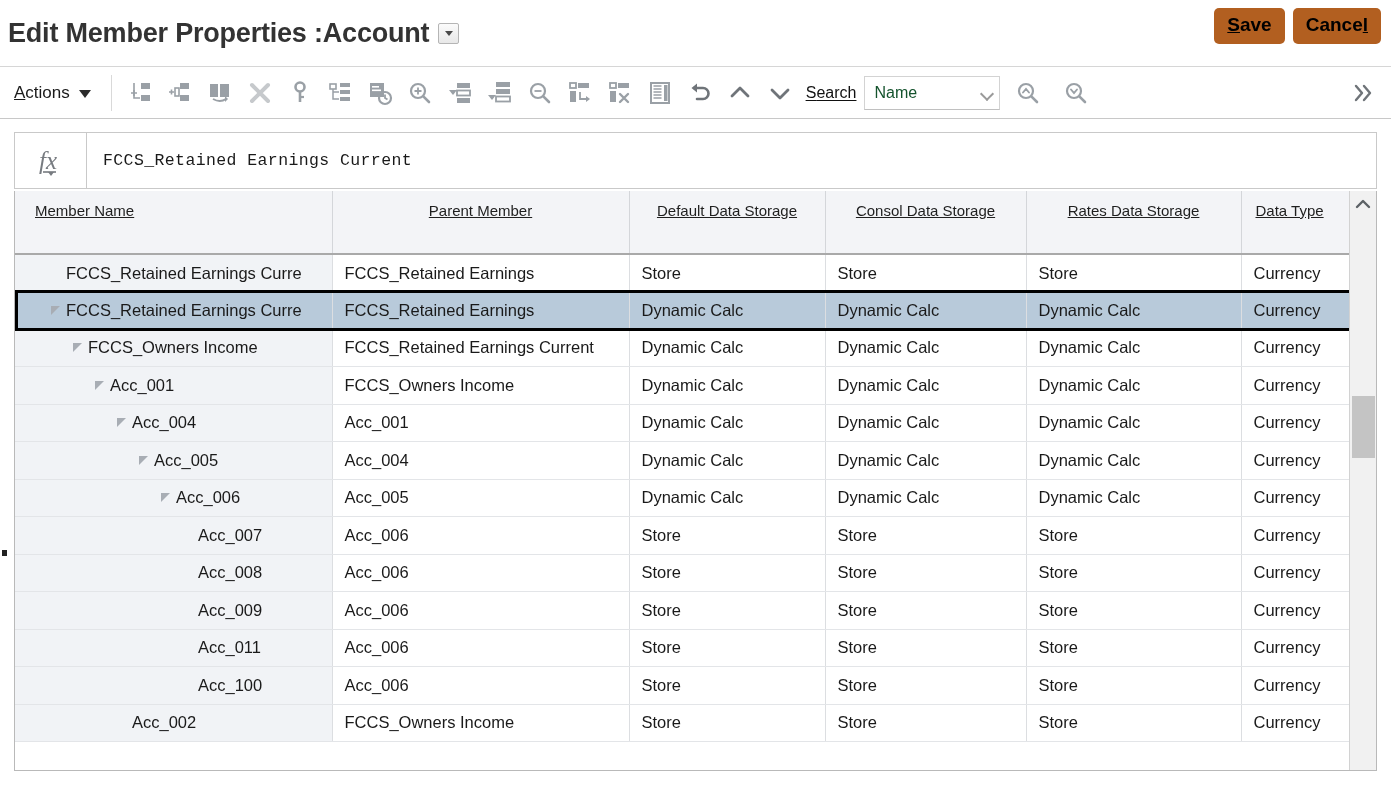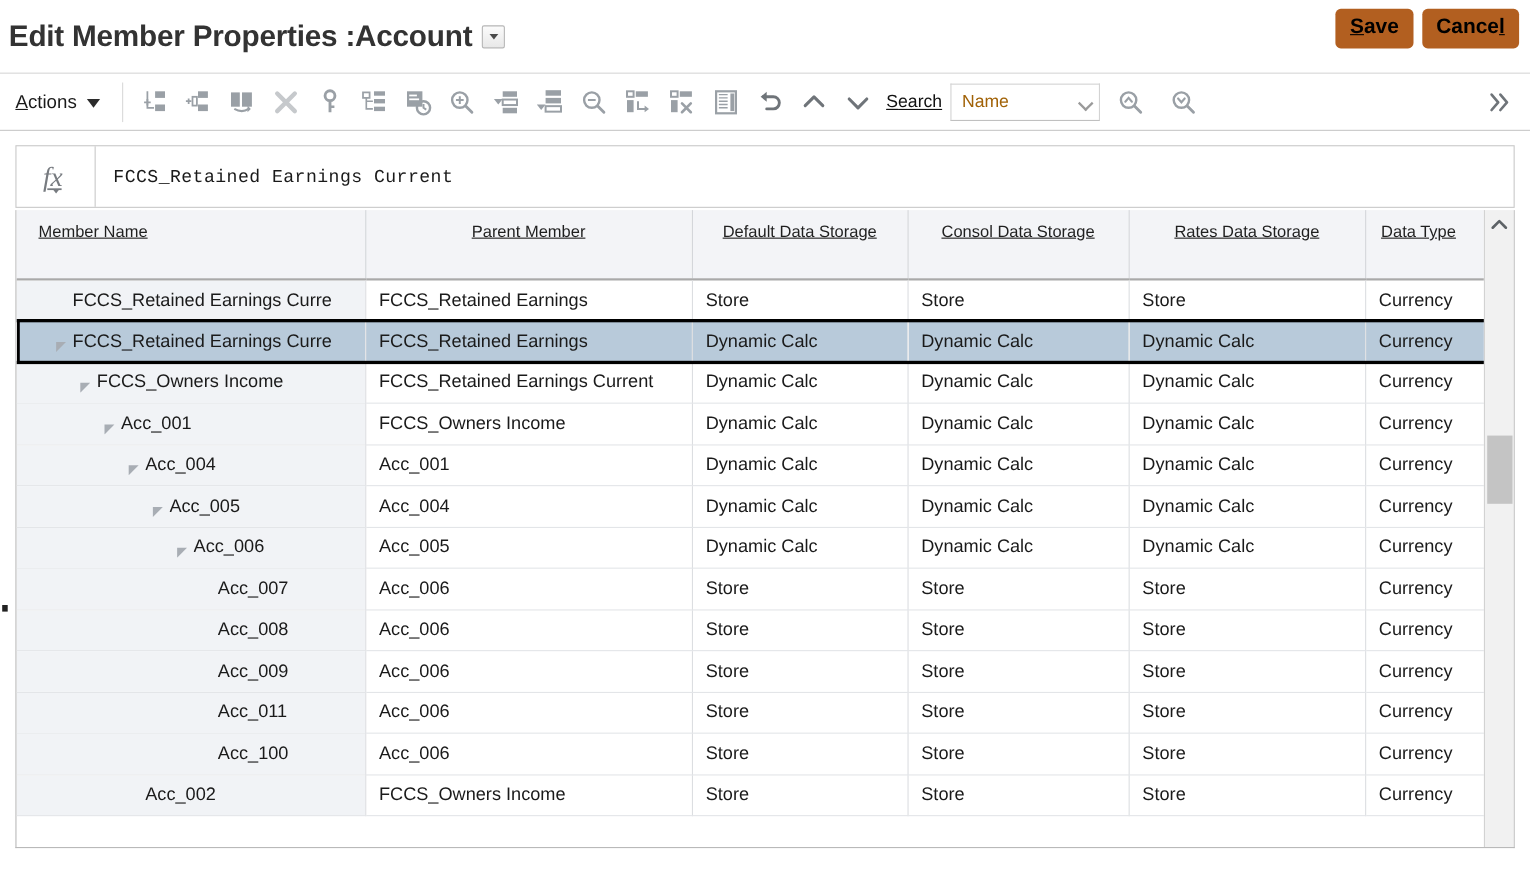--- a/index.html
+++ b/index.html
@@ -122,21 +122,21 @@
   }
   #search-select {
     width: 136px; height: 34px;
     border: 1px solid #d3d3d3;
     border-bottom-color: #c0c0c0;
     background: #ffffff;
     display: flex;
     align-items: center;
     padding: 0 6px 0 9px;
     font-size: 16px;
-    color: #a16207;
+    color: #14532d;
     cursor: pointer;
     justify-content: space-between;
   }
   #search-select .chev {
     width: 11px; height: 7px;
     position: relative;
   }
   #search-select .chev:before {
     content: "";
     position: absolute;
@@ -243,21 +243,21 @@
   td.cell-name {
     background: #f1f3f6;
     text-align: right;
     padding-right: 0;
     position: relative;
   }
   td.cell-plain { background: #ffffff; text-align: left; padding-left: 14px; }
 
   .name-inner {
     display: flex;
-    align-items: flex-end;
+    align-items: center;
     justify-content: flex-start;
     overflow: hidden;
   }
   .name-text {
     overflow: hidden;
     text-overflow: clip;
     white-space: nowrap;
   }
   .tree-tri {
     width: 0; height: 0;

